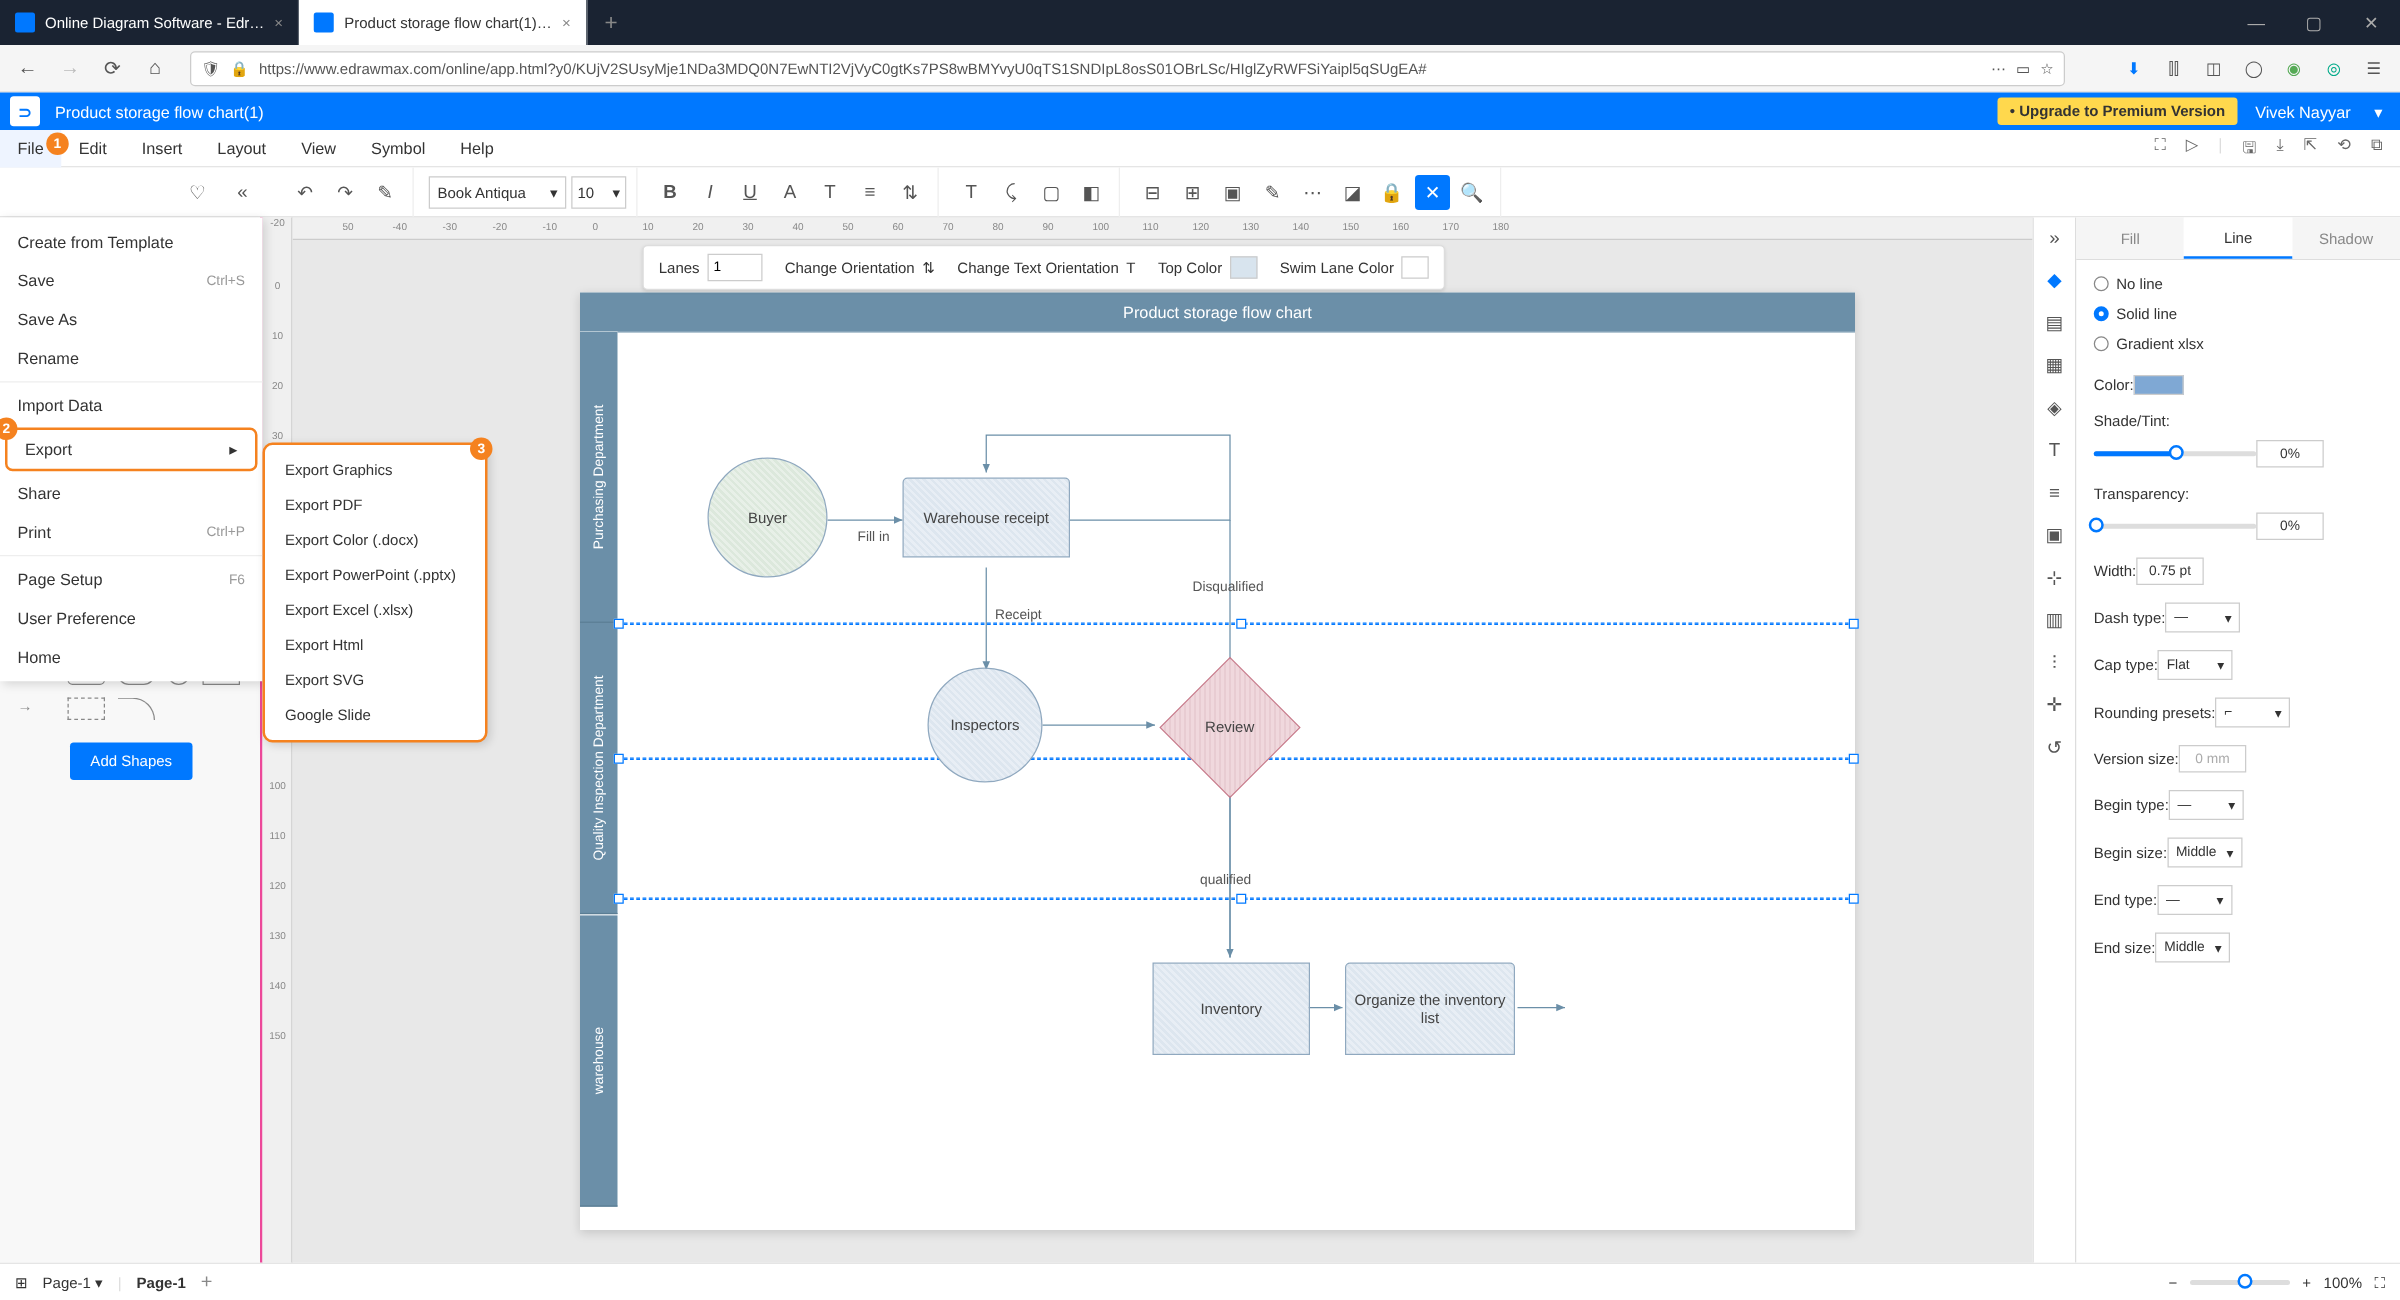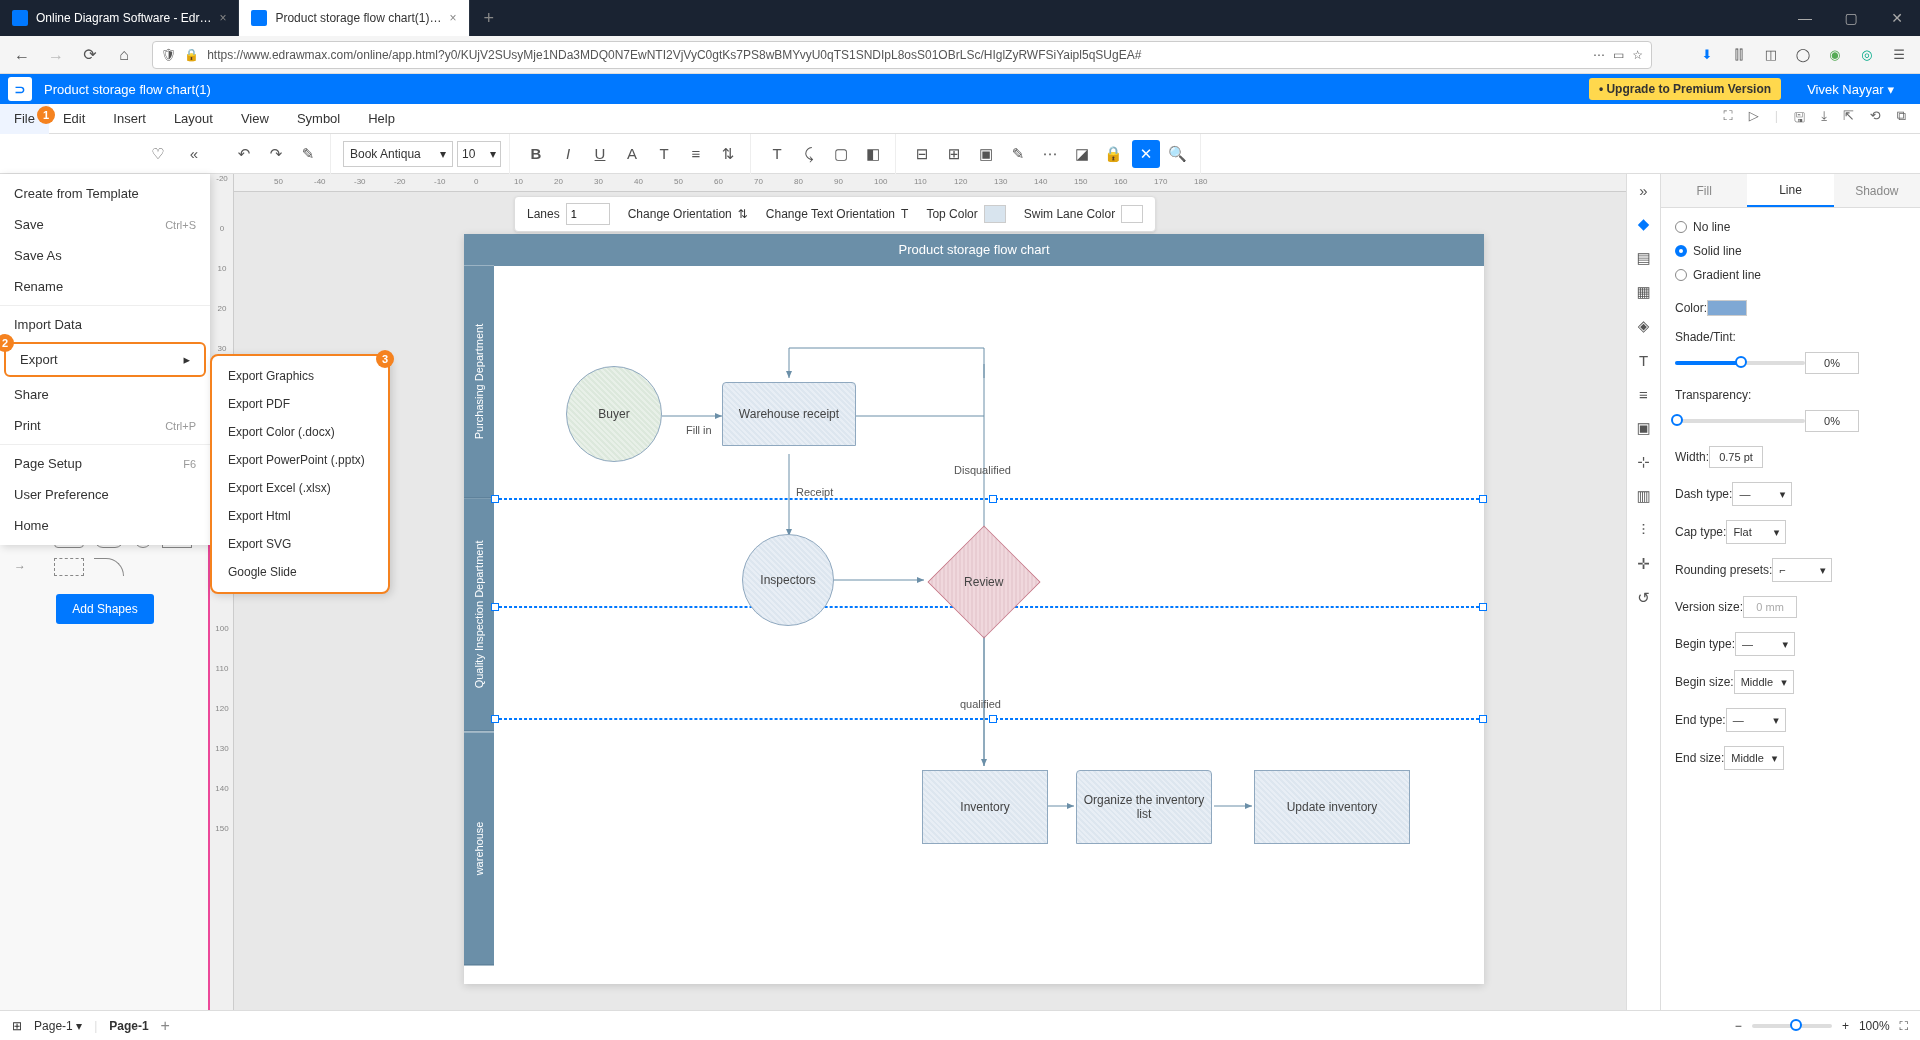--- a/index.html
+++ b/index.html
@@ -12,21 +12,21 @@
 .win-controls{margin-left:auto;display:flex}
 .win-btn{width:46px;height:36px;display:flex;align-items:center;justify-content:center;color:#aaa;font-size:14px}
 .addrbar{height:38px;background:#f5f5f5;display:flex;align-items:center;padding:0 8px;gap:6px;border-bottom:1px solid #ddd}
 .nav-btn{width:28px;height:28px;display:flex;align-items:center;justify-content:center;color:#555;font-size:16px}
 .url-box{flex:1;height:28px;background:#fff;border:1px solid #ccc;border-radius:4px;display:flex;align-items:center;padding:0 8px;gap:8px;font-size:12px;color:#555;margin:0 40px 0 8px}
 .addr-icons{display:flex;gap:14px;margin-right:4px}
 .addr-ico{width:18px;height:18px;color:#555;display:flex;align-items:center;justify-content:center}
 .appbar{height:30px;background:#0078ff;display:flex;align-items:center;color:#fff;padding:0 0 0 8px;font-size:13px}
 .app-logo{width:24px;height:24px;background:#fff;color:#0078ff;border-radius:3px;display:flex;align-items:center;justify-content:center;font-weight:bold;margin-right:12px}
 .upgrade{margin-left:auto;background:#ffd84d;color:#333;padding:4px 10px;border-radius:3px;font-size:12px;font-weight:bold}
-.user{padding:0 26px;display:flex;align-items:center;gap:4px}
+.user{padding:0 14px;display:flex;align-items:center;gap:19px}
 .menubar{height:30px;background:#fff;display:flex;align-items:center;border-bottom:1px solid #ddd;font-size:13px}
 .menu-item{padding:0 14px;height:30px;display:flex;align-items:center;cursor:pointer;position:relative}
 .menu-item.active{background:#eef4ff}
 .menu-right{margin-left:auto;display:flex;gap:16px;padding-right:14px;color:#666}
 .badge{position:absolute;width:18px;height:18px;background:#f5821f;color:#fff;border-radius:50%;font-size:11px;display:flex;align-items:center;justify-content:center;font-weight:bold}
 .toolbar{height:40px;background:#fff;display:flex;align-items:center;border-bottom:1px solid #ddd;padding:0 8px;gap:4px}
 .tb-group{display:flex;align-items:center;gap:4px;padding:0 8px;border-right:1px solid #eee;height:40px}
 .tb-btn{width:28px;height:28px;display:flex;align-items:center;justify-content:center;color:#555;font-size:15px;cursor:pointer}
 .tb-btn.active{background:#0078ff;color:#fff;border-radius:3px}
 .font-sel{width:110px;height:26px;border:1px solid #ccc;padding:0 6px;font-size:12px;display:flex;align-items:center;justify-content:space-between}
@@ -433,23 +433,20 @@
               <span>Review</span>
             </div>
           <div class="fc-label" style="left:466px;top:432px">qualified</div>
 
           <div class="fc-node fc-doc" style="left:582px;top:504px;width:136px;height:74px;text-align:center;padding:0 6px">
               <span>Organize the inventory list</span>
             </div>
           <div class="fc-node fc-rect" style="left:428px;top:504px;width:126px;height:74px">
               <span>Inventory</span>
             </div>
-          <div class="fc-node fc-rect" style="left:760px;top:504px;width:156px;height:74px">
-              <span>Update inventory</span>
-            </div>
         </div>
       </div>
     </div>
   </div>
 
   <div class="right-strip">
     <div class="rs-ico">»</div>
     <div class="rs-ico" style="color:#0078ff">◆</div>
     <div class="rs-ico">▤</div>
     <div class="rs-ico">▦</div>
@@ -474,21 +471,21 @@
       <div class="radio-row">
           <div class="radio"></div>
           <span>No line</span>
         </div>
       <div class="radio-row">
           <div class="radio checked"></div>
           <span>Solid line</span>
         </div>
       <div class="radio-row">
           <div class="radio"></div>
-          <span>Gradient line</span>
+          <span>Gradient xlsx</span>
         </div>
       <div style="height:8px"></div>
       <div class="rp-row">
           <span>Color:</span>
           <div class="color-sw"></div>
         </div>
       <div><span>Shade/Tint:</span></div>
       <div class="rp-row" style="margin-top:8px">
         <div class="slider">
             <div class="slider-track" style="width:50%"></div>

